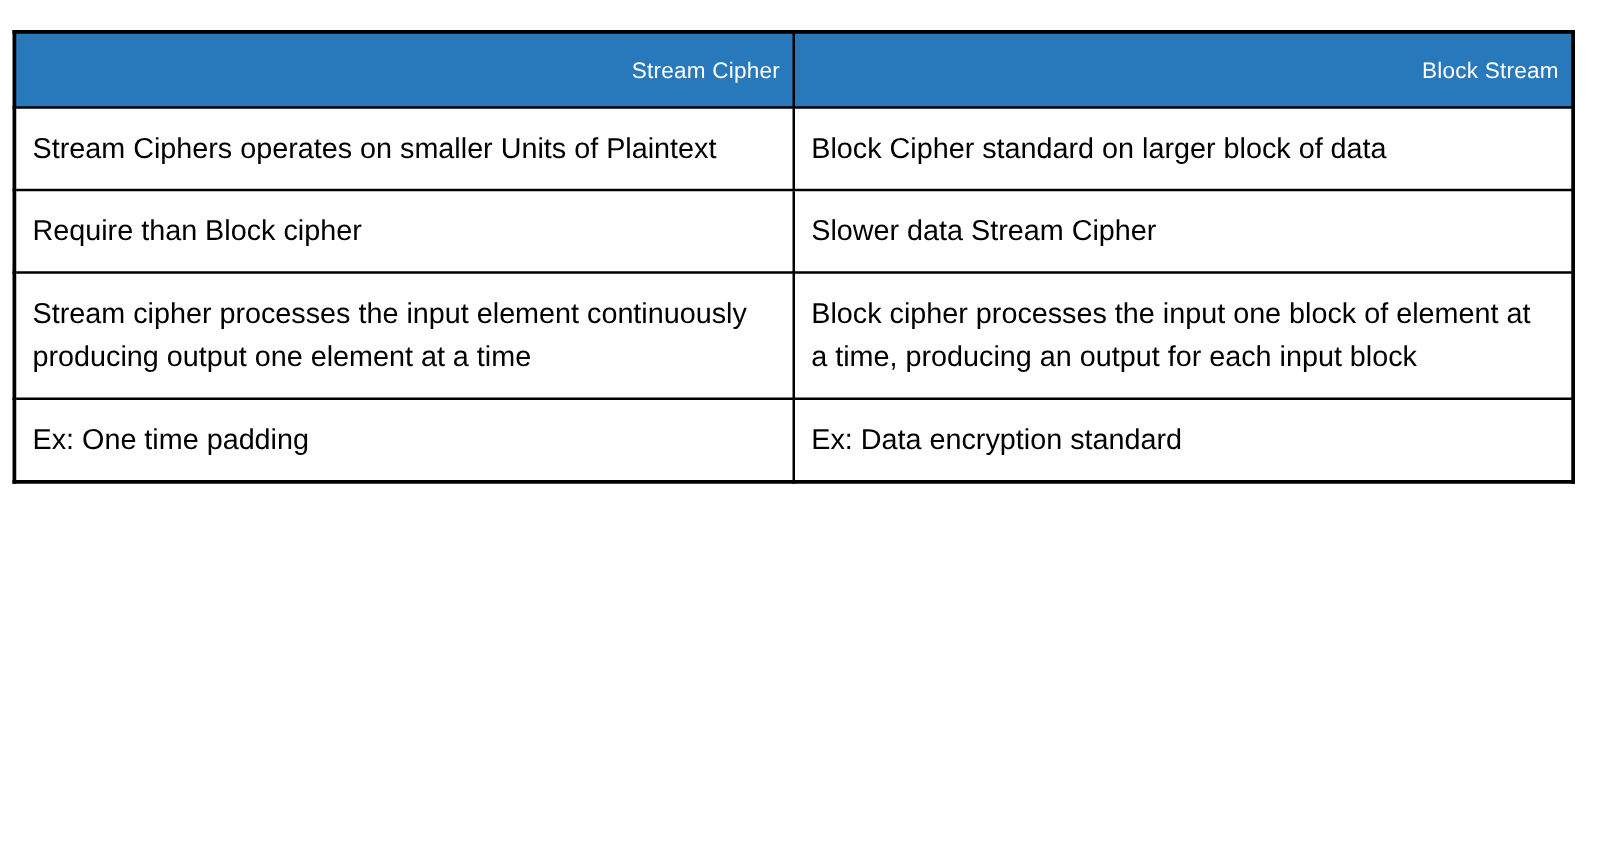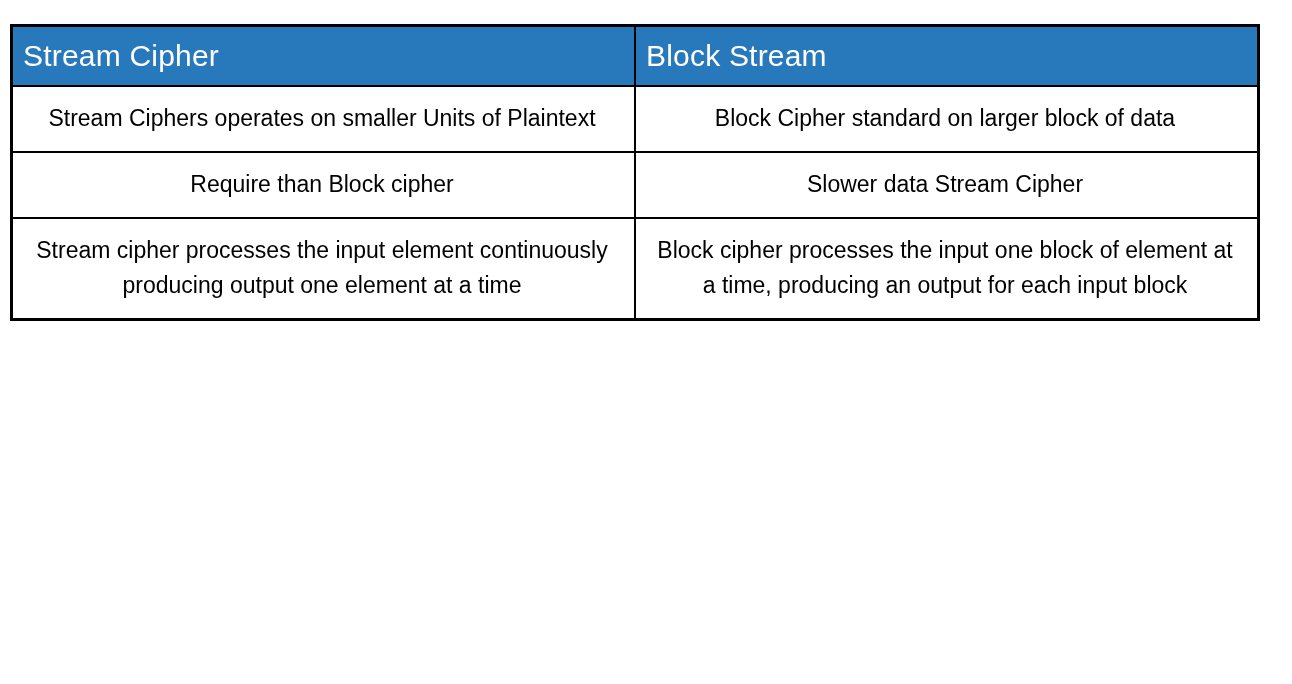--- a/index.html
+++ b/index.html
@@ -34,33 +34,33 @@
   table.cipher-table th,
   table.cipher-table td{
     border:2px solid var(--border);
   }
   table.cipher-table{
     border:3px solid var(--border);
   }
   table.cipher-table th{
     background:var(--header-bg);
     color:var(--header-text);
-    font-size:30px;
+    font-size:18px;
     font-weight:400;
-    text-align:left;
+    text-align:right;
     height:58px;
     padding:0 10px;
     letter-spacing:0.2px;
   }
   table.cipher-table td{
     color:var(--body-text);
     font-size:23px;
     line-height:35px;
     vertical-align:middle;
-    text-align:center;
+    text-align:left;
     padding:14px 16px 15px 13px;
   }
   table.cipher-table col{width:50%;}
 </style>
 </head>
 <body>
 
 <div class="page">
   <table class="cipher-table">
     <colgroup>
@@ -79,15 +79,19 @@
     <td>Block Cipher standard on larger block of data</td>
   </tr>
         <tr>
     <td>Require than Block cipher</td>
     <td>Slower data Stream Cipher</td>
   </tr>
         <tr>
     <td>Stream cipher processes the input element continuously producing output one element at a time</td>
     <td>Block cipher processes the input one block of element at a time, producing an output for each input block</td>
   </tr>
+        <tr>
+    <td>Ex: One time padding</td>
+    <td>Ex: Data encryption standard</td>
+  </tr>
       </tbody>
   </table>
 </div>
 
 </body></html>

